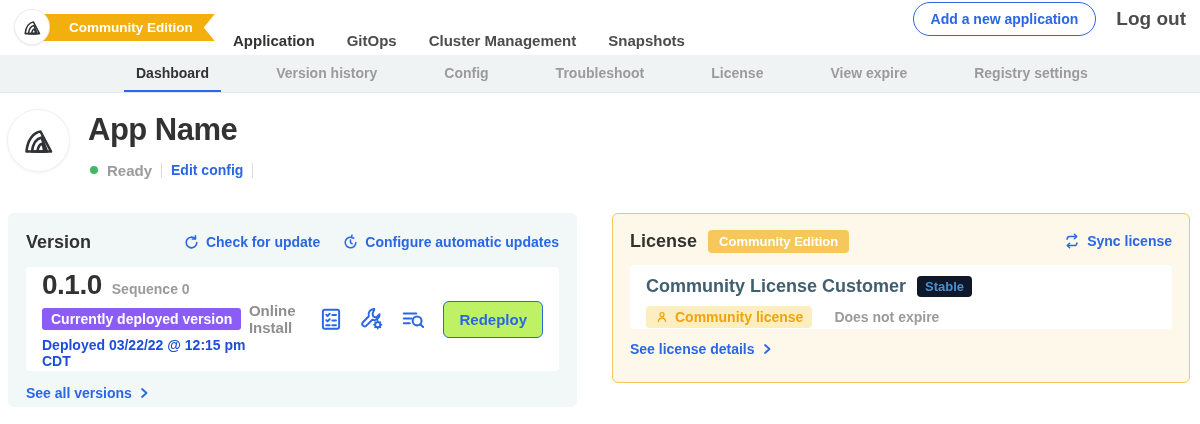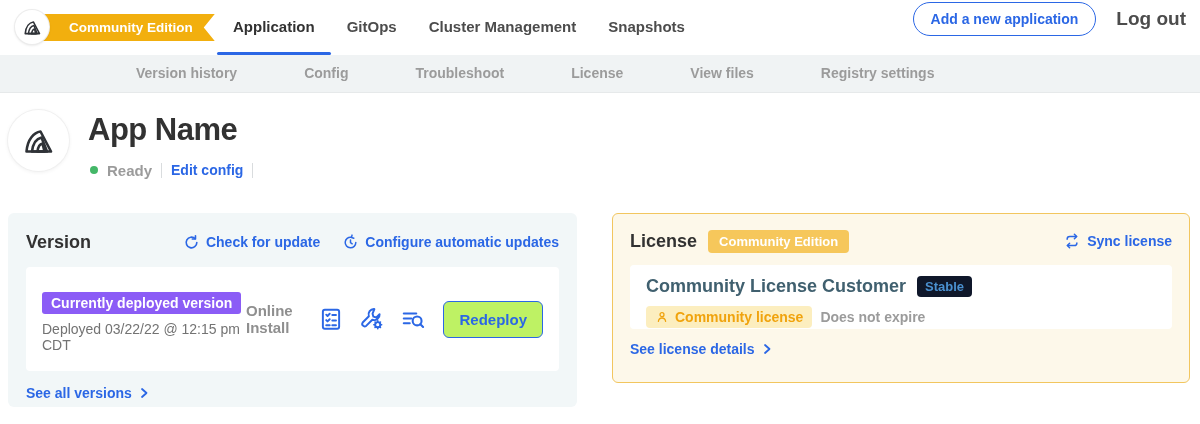--- a/index.html
+++ b/index.html
@@ -7,21 +7,21 @@
   svg{display:block;}
 
   
   .topnav{position:absolute;top:0;left:0;width:1200px;height:55px;background:#fff;}
   .brand{position:absolute;left:15px;top:10px;height:34px;width:175px;}
   .brand-ribbon{position:absolute;left:24px;top:4px;height:27px;background:#f2af0e;color:#fff;
     font-weight:700;font-size:13.5px;line-height:27px;padding:0 22px 0 30px;white-space:nowrap;
     clip-path:polygon(0 0,100% 0,calc(100% - 11px) 50%,100% 100%,0 100%);}
   .brand-circle{position:absolute;left:0;top:0;width:34px;height:34px;background:#fff;border-radius:50%;
     box-shadow:0 0 0 1px #ececec,0 1px 3px rgba(0,0,0,.15);display:flex;align-items:center;justify-content:center;z-index:2;}
-  .topnav-items{position:absolute;left:217px;top:0;height:55px;display:flex;}
+  .topnav-items{position:absolute;left:217px;top:14px;height:55px;display:flex;}
   .topnav-item{padding:0 16px;line-height:54px;font-size:15px;font-weight:600;color:#4c4c4c;position:relative;cursor:pointer;white-space:nowrap;}
   .topnav-item.active{color:#323232;}
   .topnav-item.active::after{content:"";position:absolute;left:0;right:0;bottom:0;height:3px;background:#2b67e5;border-radius:2px;}
   .topnav-right{position:absolute;right:14px;top:0;height:38px;display:flex;align-items:center;gap:20px;}
   .add-app-btn{border:1.5px solid #2b67e5;color:#2b67e5;background:#fff;border-radius:18px;
     padding:8px 17px;font-size:14px;font-weight:700;cursor:pointer;font-family:inherit;white-space:nowrap;}
   .logout{font-size:19px;font-weight:600;color:#4c4c4c;cursor:pointer;}
 
   
   .subnav{position:absolute;top:55px;left:0;width:1200px;height:38px;background:#f0f3f4;
@@ -45,38 +45,38 @@
     border-radius:6px;box-sizing:border-box;padding:17px 18px 0;}
   .card-header{display:flex;justify-content:space-between;align-items:center;height:24px;}
   .card-title{font-size:18px;font-weight:700;color:#323232;}
   .vc-links{display:flex;align-items:center;gap:22px;}
   .vc-panel{margin-top:13px;background:#fff;border-radius:4px;height:104px;box-sizing:border-box;
     padding:12px 16px;display:flex;align-items:center;justify-content:space-between;}
   .version-big{font-size:28px;font-weight:800;color:#323232;letter-spacing:-.5px;}
   .sequence{font-size:14px;font-weight:600;color:#9b9b9b;margin-left:10px;}
   .deployed-badge{display:inline-block;margin-top:7px;background:#8b5cf6;color:#fff;font-size:14px;
     font-weight:700;padding:3px 9px;border-radius:3px;}
-  .deployed-ts{margin-top:7px;font-size:14px;font-weight:400;color:#737373;}
+  .deployed-ts{margin-top:7px;font-size:14px;font-weight:700;color:#1d4ed8;}
   .vc-right{display:flex;align-items:center;gap:15px;}
   .install-type{font-size:15px;font-weight:700;color:#8f8f8f;margin-right:2px;}
   .icon-btn{color:#2b67e5;cursor:pointer;}
   .redeploy-btn{border:1.5px solid #2b67e5;color:#2b67e5;background:#bef264;border-radius:6px;
     padding:9px 15px;font-size:15px;font-weight:700;cursor:pointer;font-family:inherit;margin-left:2px;}
   .card-footer{margin-top:14px;display:flex;align-items:center;}
 
   
   .license-card{position:absolute;left:612px;top:213px;width:578px;height:170px;background:#fdf8ea;
     border:1px solid #f2c65f;border-radius:6px;box-sizing:border-box;padding:15px 17px 0;}
   .lc-title-wrap{display:flex;align-items:center;gap:11px;}
   .edition-badge{background:#f6c75b;color:#fff;font-size:13px;font-weight:700;padding:4px 11px;border-radius:4px;}
   .lc-panel{margin-top:12px;background:#fff;border-radius:4px;height:64px;box-sizing:border-box;padding:11px 16px;}
   .lc-row1{display:flex;align-items:center;gap:11px;}
   .customer-name{font-size:18px;font-weight:700;color:#40606f;}
   .stable-badge{background:#0f172a;color:#4a90d0;font-size:13px;font-weight:600;padding:3px 8px;border-radius:4px;}
-  .lc-row2{display:flex;align-items:center;gap:8px;margin-top:9px;}
+  .lc-row2{display:flex;align-items:center;gap:22px;margin-top:9px;}
   .community-badge{background:#fceebf;color:#f0a30d;font-size:14px;font-weight:700;padding:3px 9px;
     border-radius:4px;display:flex;align-items:center;gap:6px;}
   .expiry{font-size:14px;font-weight:600;color:#9b9b9b;}
 </style>
 </head>
 <body>
 
 <div class="topnav">
   <div class="brand">
     <div class="brand-ribbon">Community Edition</div>
@@ -96,25 +96,26 @@
     <div class="topnav-item">Cluster Management</div>
     <div class="topnav-item">Snapshots</div>
   </div>
   <div class="topnav-right">
     <button class="add-app-btn">Add a new application</button>
     <div class="logout">Log out</div>
   </div>
 </div>
 
 <div class="subnav">
+  <div class="subnav-item active">Dashboard</div>
   <div class="subnav-item">Version history</div>
   <div class="subnav-item">Config</div>
   <div class="subnav-item">Troubleshoot</div>
   <div class="subnav-item">License</div>
-  <div class="subnav-item">View files</div>
+  <div class="subnav-item">View expire</div>
   <div class="subnav-item">Registry settings</div>
 </div>
 
 <div class="app-icon">
   <span>
     <svg width="36" height="36" viewBox="0 0 36 36" fill="none" stroke="#2f3237" stroke-width="2.6" stroke-linejoin="round" stroke-linecap="round">
       <path d="M5.5 28.5 C6.5 16 13 9.5 19.5 8.5 L30 28.5 Z"></path>
       <path d="M11 28.5 C12 20 16 15.5 20.5 14.5 L26 28.5 Z"></path>
       <path d="M16.5 28.5 C17 24 19 21 21.5 20.5 L23.5 28.5 Z"></path>
     </svg>
@@ -150,20 +151,24 @@
             <path d="M12 8.6v3.6l2.4 1.6"></path>
           </svg>
         </span>
         <span>Configure automatic updates</span>
       </div>
     </div>
   </div>
 
   <div class="vc-panel">
     <div>
+      <div style="display:flex;align-items:baseline;">
+        <span class="version-big">0.1.0</span>
+        <span class="sequence">Sequence 0</span>
+      </div>
       <span class="deployed-badge">Currently deployed version</span>
       <div class="deployed-ts">Deployed 03/22/22 @ 12:15 pm CDT</div>
     </div>
     <div class="vc-right">
       <span class="install-type">Online Install</span>
       <span class="icon-btn">
         <svg width="26" height="26" viewBox="0 0 24 24" fill="none" stroke="#2b67e5" stroke-width="1.8" stroke-linecap="round" stroke-linejoin="round">
           <rect x="4.5" y="3.5" width="15" height="17.5" rx="1.8"></rect>
           <polyline points="7.6 8 8.8 9.2 10.8 7.2"></polyline>
             <line x1="13.2" y1="8.3" x2="16.6" y2="8.3"></line>

